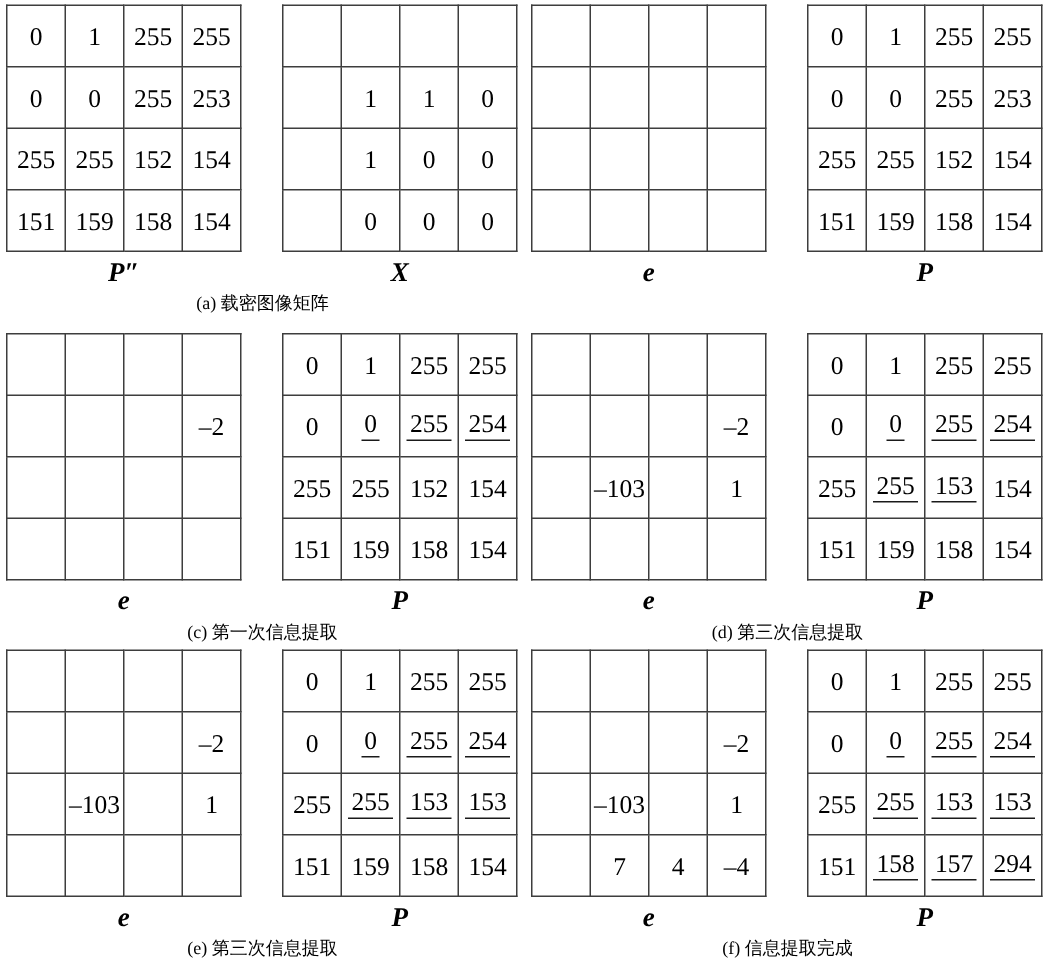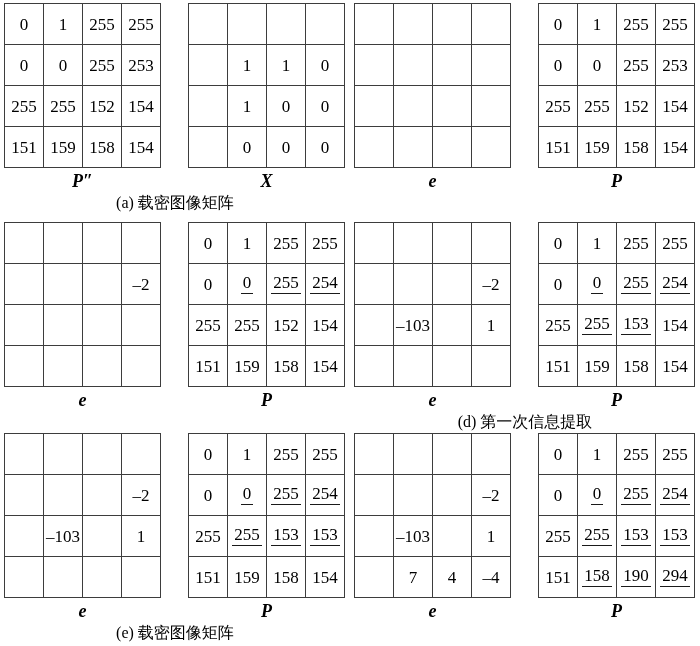--- a/index.html
+++ b/index.html
@@ -55,21 +55,21 @@
     line-height: 22px;
     text-align: center;
     font-weight: bold;
     font-style: italic;
     font-size: 18px;
   }
   .caption {
     height: 22px;
     line-height: 21px;
     text-align: center;
-    font-size: 16px;
+    font-size: 12px;
   }
 </style>
 </head>
 <body>
 
 <div id="figure">
     <div class="row row-1">
       <div class="group">
     <div class="mats">
           <div class="matwrap">
@@ -263,20 +263,21 @@
                   <td>151</td>
                   <td>159</td>
                   <td>158</td>
                   <td>154</td>
                 </tr>
               </tbody>
             </table>
     <div class="mlabel">P</div>
   </div>
         </div>
+    <div class="caption">(c) 第一次信息提取</div>
   </div>
       <div class="group">
     <div class="mats">
           <div class="matwrap">
     <table class="matrix">
               <tbody>
                 <tr>
                   <td></td>
                   <td></td>
                   <td></td>
@@ -329,21 +330,21 @@
                   <td>151</td>
                   <td>159</td>
                   <td>158</td>
                   <td>154</td>
                 </tr>
               </tbody>
             </table>
     <div class="mlabel">P</div>
   </div>
         </div>
-    <div class="caption">(d) 第一次信息提取</div>
+    <div class="caption">(d) 第三次信息提取</div>
   </div>
     </div>
     <div class="row row-3">
       <div class="group">
     <div class="mats">
           <div class="matwrap">
     <table class="matrix">
               <tbody>
                 <tr>
                   <td></td>
@@ -398,21 +399,21 @@
                   <td>151</td>
                   <td>159</td>
                   <td>158</td>
                   <td>154</td>
                 </tr>
               </tbody>
             </table>
     <div class="mlabel">P</div>
   </div>
         </div>
-    <div class="caption">(e) 载密图像矩阵</div>
+    <div class="caption">(e) 第三次信息提取</div>
   </div>
       <div class="group">
     <div class="mats">
           <div class="matwrap">
     <table class="matrix">
               <tbody>
                 <tr>
                   <td></td>
                   <td></td>
                   <td></td>
@@ -457,23 +458,24 @@
                 </tr>
                 <tr>
                   <td>255</td>
                   <td><span class="u">255</span></td>
                   <td><span class="u">153</span></td>
                   <td><span class="u">153</span></td>
                 </tr>
                 <tr>
                   <td>151</td>
                   <td><span class="u">158</span></td>
-                  <td><span class="u">190</span></td>
+                  <td><span class="u">157</span></td>
                   <td><span class="u">294</span></td>
                 </tr>
               </tbody>
             </table>
     <div class="mlabel">P</div>
   </div>
         </div>
+    <div class="caption">(f) 信息提取完成</div>
   </div>
     </div>
   </div>
 
 </body></html>

